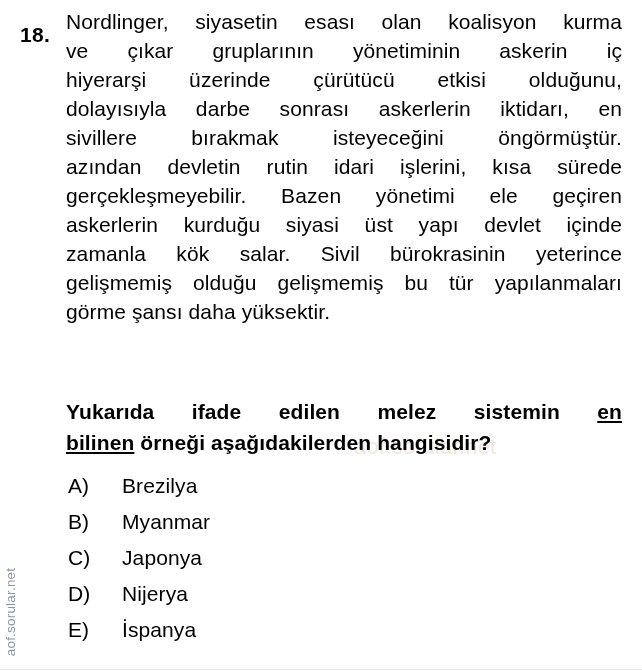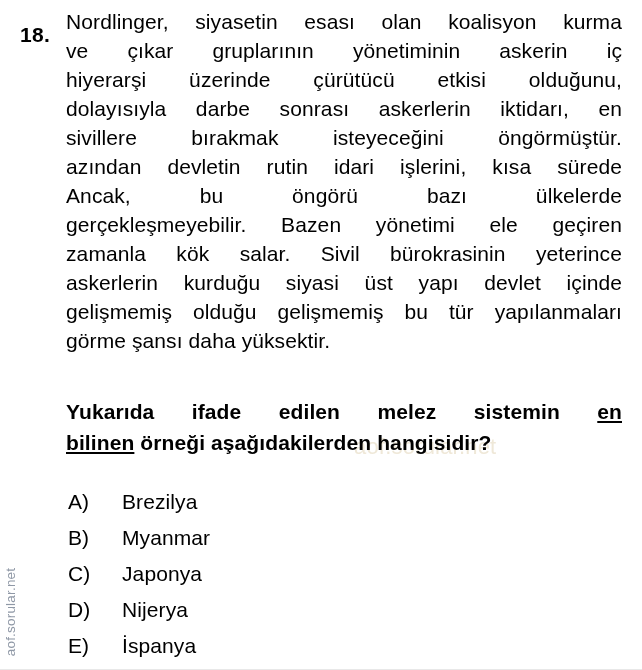--- a/index.html
+++ b/index.html
@@ -147,44 +147,42 @@
     height: 36px;
     font-size: 21px;
     letter-spacing: 0.1px;
   }
   .option-label {
     width: 54px;
     flex: none;
   }
   .option-text {
     white-space: nowrap;
-    margin-top: 16px;
   }
 </style>
 </head>
 <body>
 
 <div id="page">
 
   <div id="ghost-watermark">aof.sorular.net</div>
 
   <div id="q-number">18.</div>
 
   <div id="q-body">
     <p class="para">
       <span class="line">Nordlinger, siyasetin esası olan koalisyon kurma</span>
       <span class="line">ve çıkar gruplarının yönetiminin askerin iç</span>
       <span class="line">hiyerarşi üzerinde çürütücü etkisi olduğunu,</span>
       <span class="line">dolayısıyla darbe sonrası askerlerin iktidarı, en</span>
       <span class="line">sivillere bırakmak isteyeceğini öngörmüştür.</span>
       <span class="line">azından devletin rutin idari işlerini, kısa sürede</span>
-      <span class="line">Ancak, bu öngörü bazı ülkelerde</span>
       <span class="line">gerçekleşmeyebilir. Bazen yönetimi ele geçiren</span>
+      <span class="line">askerlerin kurduğu siyasi üst yapı devlet içinde</span>
       <span class="line">zamanla kök salar. Sivil bürokrasinin yeterince</span>
-      <span class="line">askerlerin kurduğu siyasi üst yapı devlet içinde</span>
       <span class="line">gelişmemiş olduğu gelişmemiş bu tür yapılanmaları</span>
       <span class="line last">görme şansı daha yüksektir.</span>
     </p>
   </div>
 
   <div id="q-stem">
     <span class="line"><span>Yukarıda ifade edilen melez sistemin </span><u>en</u></span>
     <span class="line last"><u>bilinen</u><span> örneği aşağıdakilerden hangisidir?</span></span>
   </div>
 

